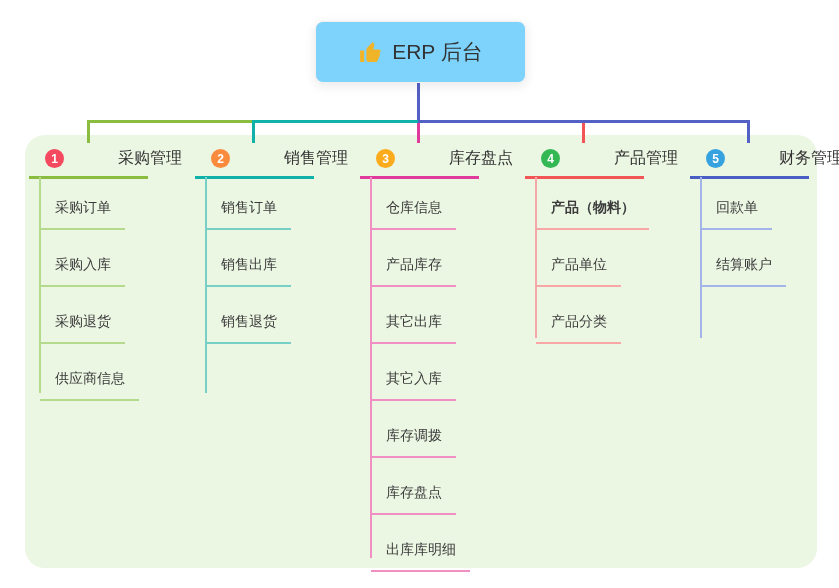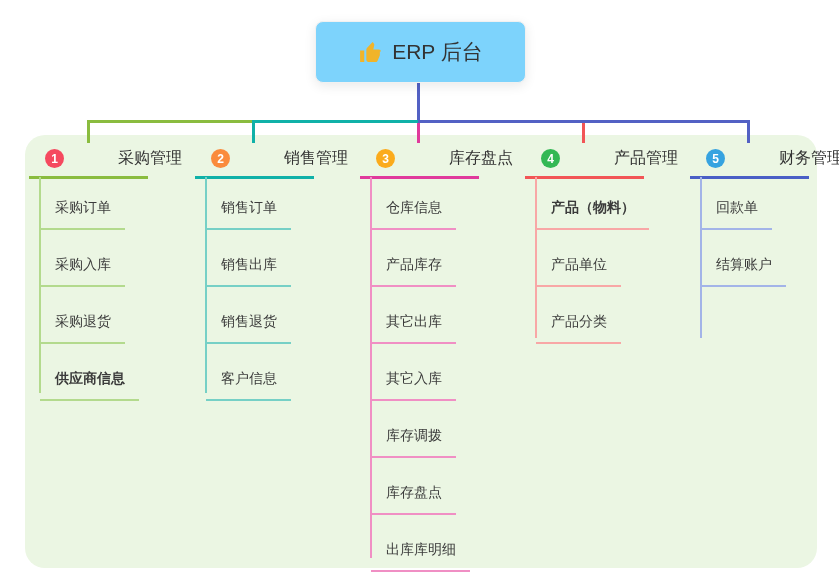--- a/index.html
+++ b/index.html
@@ -56,34 +56,33 @@
 <div class="branch" style="left: 29px;">
     <div class="branch-header" style="border-bottom-color: rgb(138, 188, 63);">
       <span class="badge" style="background-color: rgb(245, 73, 95);">1</span>
       <span class="branch-label">采购管理</span>
     </div>
     <div class="branch-vline" style="background-color: rgb(179, 218, 141); height: 216px;"></div>
     <div>
         <div class="sub-item" style="border-bottom-color: rgb(179, 218, 141);">采购订单</div>
         <div class="sub-item" style="border-bottom-color: rgb(179, 218, 141);">采购入库</div>
         <div class="sub-item" style="border-bottom-color: rgb(179, 218, 141);">采购退货</div>
-        <div class="sub-item" style="border-bottom-color: rgb(179, 218, 141); font-weight: bold;">供应商信息</div>
+        <div class="sub-item" style="border-bottom-color: rgb(179, 218, 141);">供应商信息</div>
       </div>
   </div>
     <div class="branch" style="left: 195px;">
     <div class="branch-header" style="border-bottom-color: rgb(16, 177, 168);">
       <span class="badge" style="background-color: rgb(250, 139, 60);">2</span>
       <span class="branch-label">销售管理</span>
     </div>
     <div class="branch-vline" style="background-color: rgb(118, 208, 198); height: 216px;"></div>
     <div>
         <div class="sub-item" style="border-bottom-color: rgb(118, 208, 198);">销售订单</div>
         <div class="sub-item" style="border-bottom-color: rgb(118, 208, 198);">销售出库</div>
         <div class="sub-item" style="border-bottom-color: rgb(118, 208, 198);">销售退货</div>
-        <div class="sub-item" style="border-bottom-color: rgb(118, 208, 198);">客户信息</div>
       </div>
   </div>
     <div class="branch" style="left: 360px;">
     <div class="branch-header" style="border-bottom-color: rgb(224, 58, 156);">
       <span class="badge" style="background-color: rgb(251, 171, 28);">3</span>
       <span class="branch-label">库存盘点</span>
     </div>
     <div class="branch-vline" style="background-color: rgb(240, 143, 196); height: 381px;"></div>
     <div>
         <div class="sub-item" style="border-bottom-color: rgb(240, 143, 196);">仓库信息</div>

